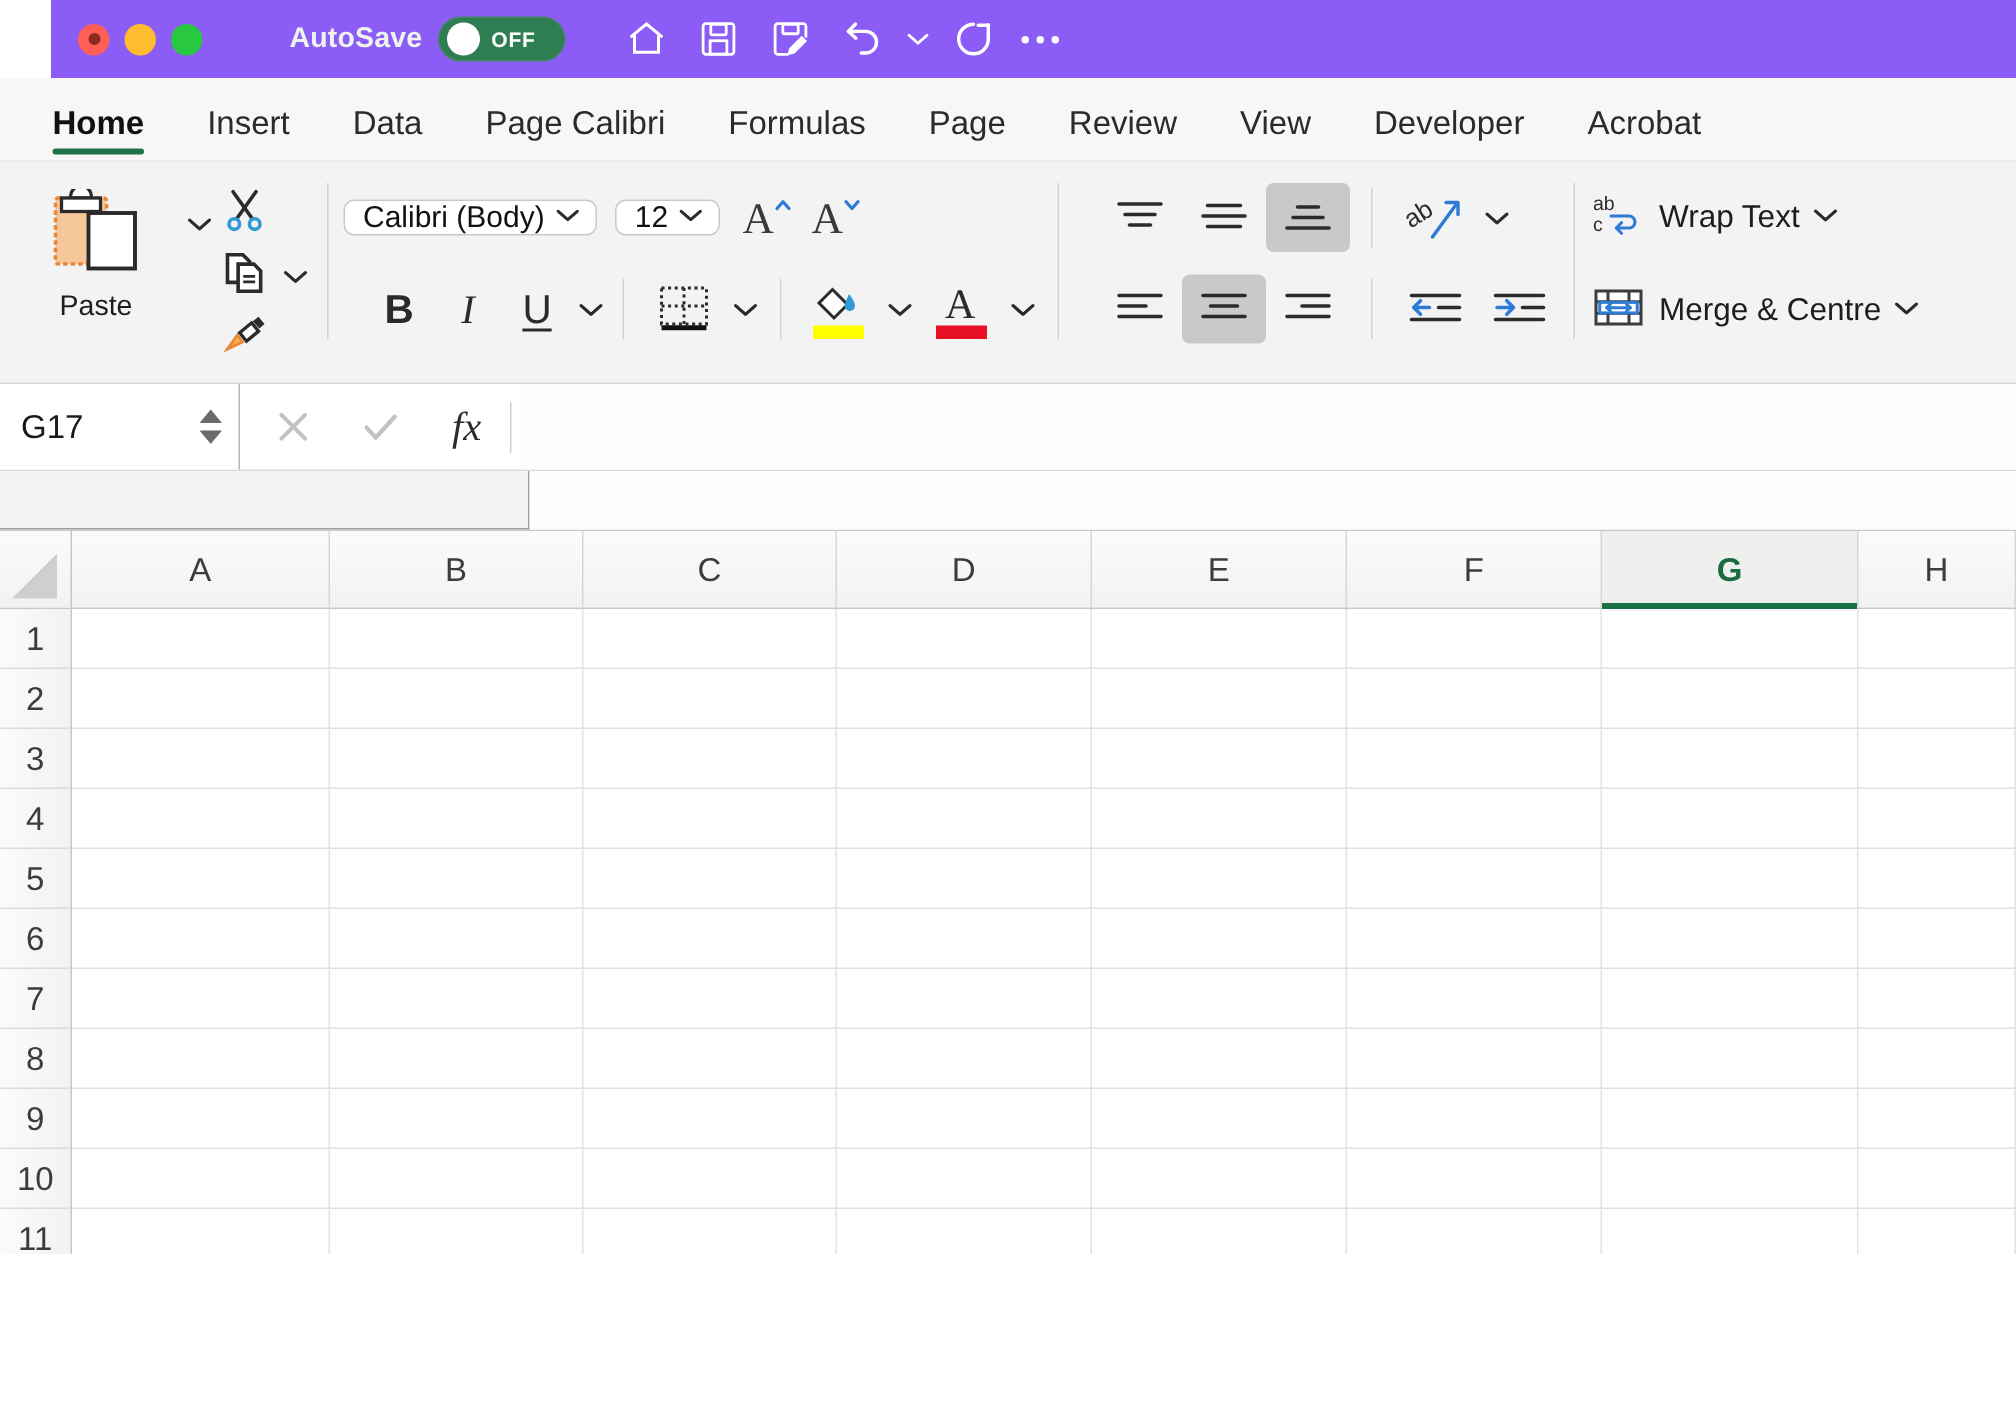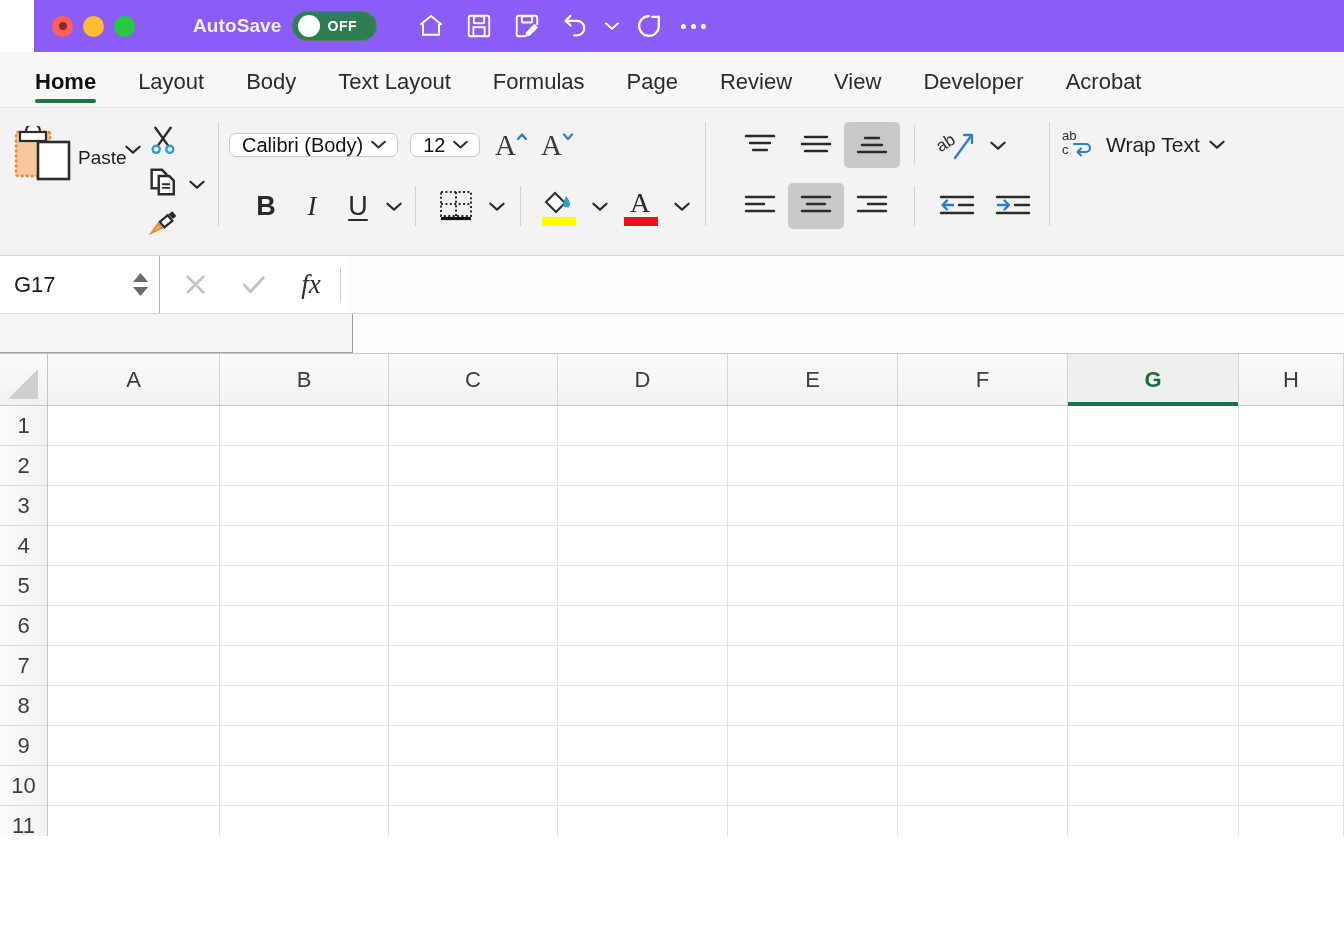--- a/index.html
+++ b/index.html
@@ -94,21 +94,21 @@
     border-bottom: 1px solid #d7d7d7;
     display: flex; align-items: stretch;
     padding: 6px 0 0 0;
     overflow: hidden;
   }
   .grp { display: flex; align-items: flex-start; padding: 0 8px; height: 132px; }
   .sep { width: 1px; background: #d2d2d2; height: 104px; margin-top: 8px; flex: none; }
 
   
   .paste-btn {
-    width: 112px; display: flex; flex-direction: row;
+    width: 112px; display: flex; flex-direction: column;
     align-items: center; justify-content: flex-start;
     padding-top: 8px; cursor: default;
   }
   .paste-ico { position: relative; height: 70px; display:flex; align-items:center; }
   .paste-label { font-size: 19px; color: #1d1d1d; margin-top: 2px; }
   .clip-col { display: flex; flex-direction: column; align-items: center; padding-top: 8px; gap: 2px; }
   .clip-row { display: flex; align-items: center; gap: 4px; height: 40px; }
 
   
   .font-grp { flex-direction: column; display: flex; padding: 0 10px; }
@@ -336,23 +336,23 @@
     <span class="ellipsis">
       <i></i>
         <i></i>
         <i></i>
     </span>
   </div>
 </div>
 
 <div class="tabbar">
   <div class="tab active">Home</div>
-  <div class="tab">Layout</div>
-  <div class="tab">Body</div>
-  <div class="tab">Text Layout</div>
+  <div class="tab">Insert</div>
+  <div class="tab">Data</div>
+  <div class="tab">Page Calibri</div>
   <div class="tab">Formulas</div>
   <div class="tab">Page</div>
   <div class="tab">Review</div>
   <div class="tab">View</div>
   <div class="tab">Developer</div>
   <div class="tab">Acrobat</div>
 </div>
 
 <div class="ribbon">
 
@@ -589,20 +589,36 @@
           <path d="M21 22.5 17.5 26l3.5 3.5" fill="none" stroke="#2e7bd6" stroke-width="2.1" stroke-linecap="round" stroke-linejoin="round"></path>
         </svg>
       </span>
       <span class="wm-label">Wrap Text</span>
       <span>
         <svg width="18" height="11" viewBox="0 0 16 10" fill="none" stroke="#2b2b2b" stroke-width="2" stroke-linecap="round" stroke-linejoin="round">
             <path d="M2 2.5 8 7.8 14 2.5"></path>
           </svg>
       </span>
     </div>
+    <div class="wm-row">
+      <span>
+        <svg width="38" height="34" viewBox="0 0 38 34">
+          <rect x="4" y="6" width="30" height="22" fill="#ffffff" stroke="#3c3c3c" stroke-width="2"></rect>
+          <path d="M4 13.2h30M4 20.8h30M12 6v7.2M12 20.8V28M26 6v7.2M26 20.8V28" stroke="#3c3c3c" stroke-width="2"></path>
+          <rect x="6.5" y="13.6" width="25" height="7" fill="#ffffff" stroke="#2e7bd6" stroke-width="2"></rect>
+          <path d="M11 17.1h16M13.6 14.9 11 17.1l2.6 2.2M24.4 14.9 27 17.1l-2.6 2.2" fill="none" stroke="#2e7bd6" stroke-width="2" stroke-linecap="round" stroke-linejoin="round"></path>
+        </svg>
+      </span>
+      <span class="wm-label">Merge &amp; Centre</span>
+      <span>
+        <svg width="18" height="11" viewBox="0 0 16 10" fill="none" stroke="#2b2b2b" stroke-width="2" stroke-linecap="round" stroke-linejoin="round">
+            <path d="M2 2.5 8 7.8 14 2.5"></path>
+          </svg>
+      </span>
+    </div>
   </div>
 </div>
 
 <div class="fxbar">
   <div class="namebox">
     <span class="nb-text">G17</span>
     <span class="spinner">
       <svg width="17" height="11" viewBox="0 0 17 11">
           <path d="M8.5 1 16 10H1z" fill="#6b6b6b"></path>
         </svg>

